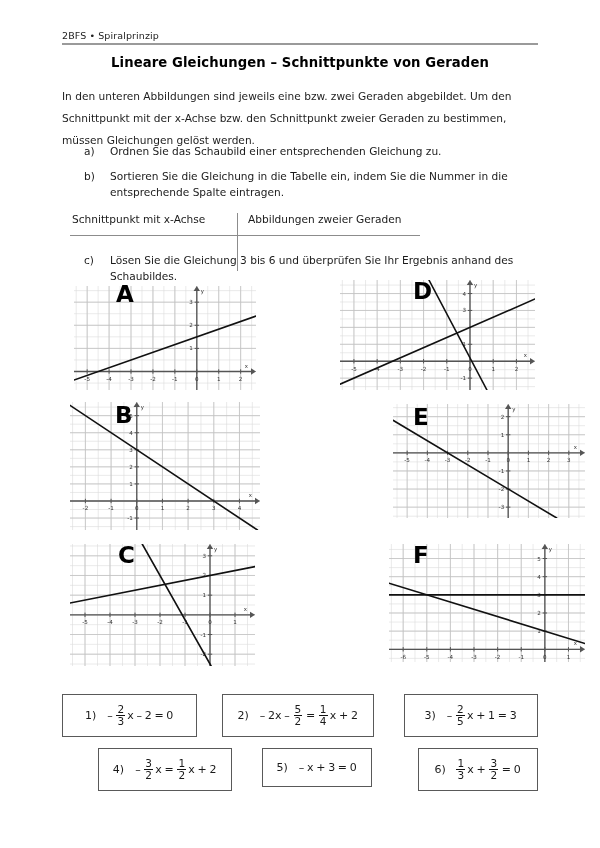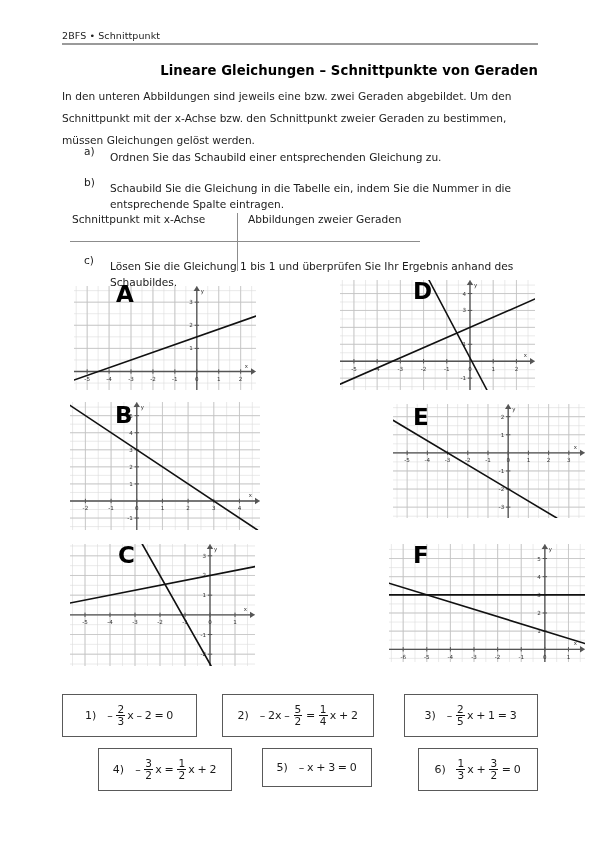--- a/index.html
+++ b/index.html
@@ -36,26 +36,25 @@
   .header-rule {
     height: 2px;
     background: #9a9a9a;
     width: 476px;
   }
 
   .title {
     position: absolute;
     left: 62px; top: 55px;
     width: 476px;
-    text-align: right;
+    text-align: center;
     font-size: 13.2px;
     font-weight: bold;
     color: #000;
     letter-spacing: 0.1px;
-    margin-top: 8px;
   }
 
   .intro {
     position: absolute;
     left: 62px; top: 85px;
     width: 470px;
     font-size: 10.6px;
     line-height: 22px;
     color: #1d1d1d;
   }
@@ -69,34 +68,34 @@
   }
   .task {
     display: flex;
     margin-bottom: 9px;
   }
   .task-label {
     width: 26px;
     flex: 0 0 26px;
     padding-left: 22px;
   }
-  .task-body { flex: 1 1 auto; margin-top: 6px; }
+  .task-body { flex: 1 1 auto; }
 
   
   .sort-table {
     position: absolute;
     left: 70px; top: 213px;
     width: 350px;
     height: 58px;
   }
   .sort-head {
     display: flex;
     font-size: 10.6px;
     border-bottom: 1.6px solid #8c8c8c;
-    padding-bottom: 16px;
+    padding-bottom: 10px;
   }
   .sort-col {
     padding-left: 2px;
   }
   .sort-col-1 { width: 166px; flex: 0 0 166px; }
   .sort-col-2 { flex: 1 1 auto; padding-left: 10px; }
   .sort-divider {
     position: absolute;
     left: 167px; top: 0px;
     width: 1.4px; height: 58px;
@@ -164,51 +163,51 @@
   .frac .den { padding: 0 1px; border-top: 1.1px solid #111; }
   .op { margin: 0 2px; }
   .tok { margin: 0 0.5px; }
 </style>
 </head>
 <body>
 
 <div class="page">
 
   <div class="header">
-    <div class="header-text">2BFS • Schnittpunkt</div>
+    <div class="header-text">2BFS • Spiralprinzip</div>
     <div class="header-rule"></div>
   </div>
 
   <div class="title">Lineare Gleichungen – Schnittpunkte von Geraden</div>
 
   <div class="intro">In den unteren Abbildungen sind jeweils eine bzw. zwei Geraden abgebildet. Um den Schnittpunkt mit der x-Achse bzw. den Schnittpunkt zweier Geraden zu bestimmen, müssen Gleichungen gelöst werden.</div>
 
   <div class="tasks">
     <div class="task">
       <div class="task-label">a)</div>
       <div class="task-body">Ordnen Sie das Schaubild einer entsprechenden Gleichung zu.</div>
     </div>
     <div class="task">
       <div class="task-label">b)</div>
-      <div class="task-body">Schaubild Sie die Gleichung in die Tabelle ein, indem Sie die Nummer in die entsprechende Spalte eintragen.</div>
+      <div class="task-body">Sortieren Sie die Gleichung in die Tabelle ein, indem Sie die Nummer in die entsprechende Spalte eintragen.</div>
     </div>
   </div>
 
   <div class="sort-table">
     <div class="sort-head">
       <div class="sort-col sort-col-1">Schnittpunkt mit x-Achse</div>
       <div class="sort-col sort-col-2">Abbildungen zweier Geraden</div>
     </div>
     <div class="sort-divider"></div>
   </div>
 
   <div class="task-c">
     <div class="task" style="margin-bottom:0;">
       <div class="task-label">c)</div>
-      <div class="task-body">Lösen Sie die Gleichung 1 bis 1 und überprüfen Sie Ihr Ergebnis anhand des Schaubildes.</div>
+      <div class="task-body">Lösen Sie die Gleichung 3 bis 6 und überprüfen Sie Ihr Ergebnis anhand des Schaubildes.</div>
     </div>
   </div>
 
   <div id="graph-host">
       <div class="graph" style="left: 74px; top: 286px;">
         <svg width="182" height="104" viewBox="0 0 182 104">
           <line x1="2.1927710843373416" y1="0" x2="2.1927710843373416" y2="104" stroke="#dcdcdc" stroke-width="0.6"></line>
           <line x1="13.156626506024088" y1="0" x2="13.156626506024088" y2="104" stroke="#dcdcdc" stroke-width="0.6"></line>
           <line x1="24.120481927710834" y1="0" x2="24.120481927710834" y2="104" stroke="#dcdcdc" stroke-width="0.6"></line>
           <line x1="35.08433734939758" y1="0" x2="35.08433734939758" y2="104" stroke="#dcdcdc" stroke-width="0.6"></line>

